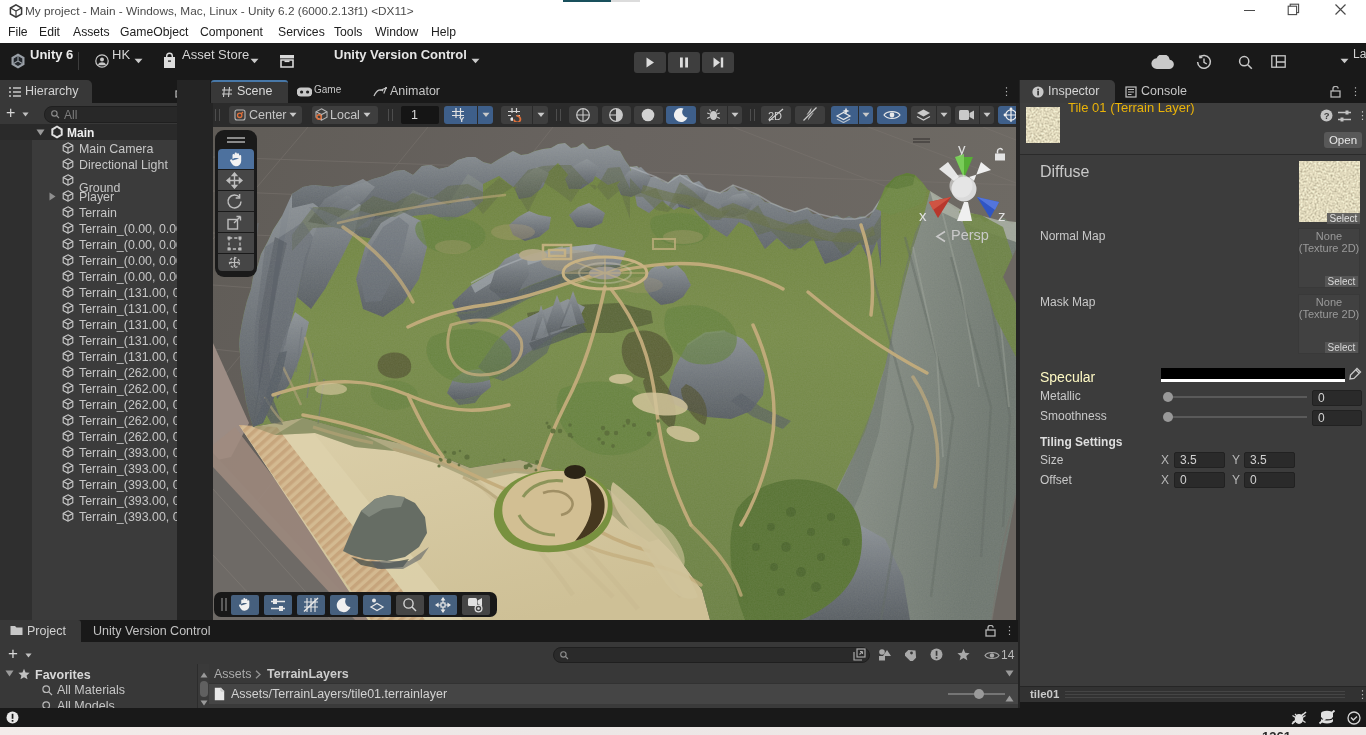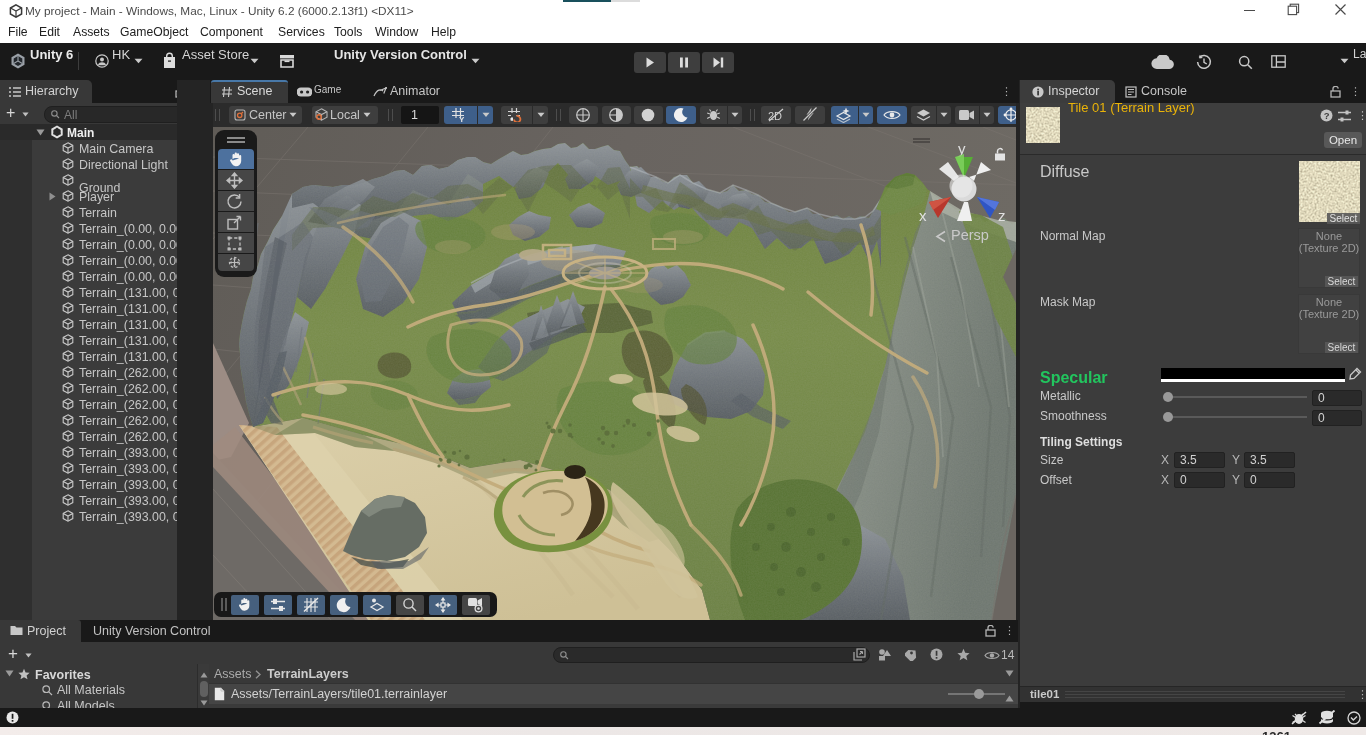--- a/index.html
+++ b/index.html
@@ -923,21 +923,21 @@
     </svg>
   <div class="abs" style="left:307px;top:133px;width:33px;height:11px;background:rgba(88,88,88,0.9);font-size:10px;color:#e0e0e0;text-align:center;line-height:11px;">Select</div>
   <div class="abs" style="left:20px;top:149px;font-size:12px;color:#c8c8c8;">Normal Map</div>
   <div class="abs" style="left:278px;top:148px;width:62px;height:60px;background:#414141;border:1px solid #393939;box-sizing:border-box;"></div>
   <div class="abs" style="left:278px;top:150px;width:62px;text-align:center;font-size:11px;color:#9a9a9a;">None<br>(Texture 2D)</div>
   <div class="abs" style="left:305px;top:196px;width:33px;height:11px;background:#565656;font-size:10px;color:#d8d8d8;text-align:center;line-height:11px;">Select</div>
   <div class="abs" style="left:20px;top:215px;font-size:12px;color:#c8c8c8;">Mask Map</div>
   <div class="abs" style="left:278px;top:214px;width:62px;height:60px;background:#414141;border:1px solid #393939;box-sizing:border-box;"></div>
   <div class="abs" style="left:278px;top:216px;width:62px;text-align:center;font-size:11px;color:#9a9a9a;">None<br>(Texture 2D)</div>
   <div class="abs" style="left:305px;top:262px;width:33px;height:11px;background:#565656;font-size:10px;color:#d8d8d8;text-align:center;line-height:11px;">Select</div>
-  <div class="abs" style="left:20px;top:289px;font-size:16px;color:#22c55e;font-weight:bold;">Specular</div>
+  <div class="abs" style="left:20px;top:289px;font-size:14px;color:#fef9c3;">Specular</div>
   <div class="abs" style="left:141px;top:288px;width:184px;height:11px;background:#000000;"></div>
   <div class="abs" style="left:141px;top:299px;width:184px;height:3px;background:#ffffff;"></div>
   <svg class="abs" style="left:328px;top:287px" width="14" height="14" viewBox="0 0 14 14">
       <path d="M9 1.5 L12.5 5 L6 11.5 L2 12 L2.5 8 Z" fill="none" stroke="#c8c8c8" stroke-width="1.3"></path>
       <path d="M8 3 L11 6" stroke="#c8c8c8" stroke-width="1.3"></path>
     </svg>
   <div class="abs" style="left:20px;top:309px;font-size:12px;color:#c8c8c8;">Metallic</div>
   <div class="abs" style="left:144px;top:316px;width:143px;height:2px;background:#5a5a5a;"></div>
   <div class="abs" style="left:143px;top:312px;width:10px;height:10px;border-radius:50%;background:#999999;"></div>
   <div class="abs" style="left:292px;top:310px;width:50px;height:16px;background:#2a2a2a;border:1px solid #212121;border-radius:2px;box-sizing:border-box;"></div>

